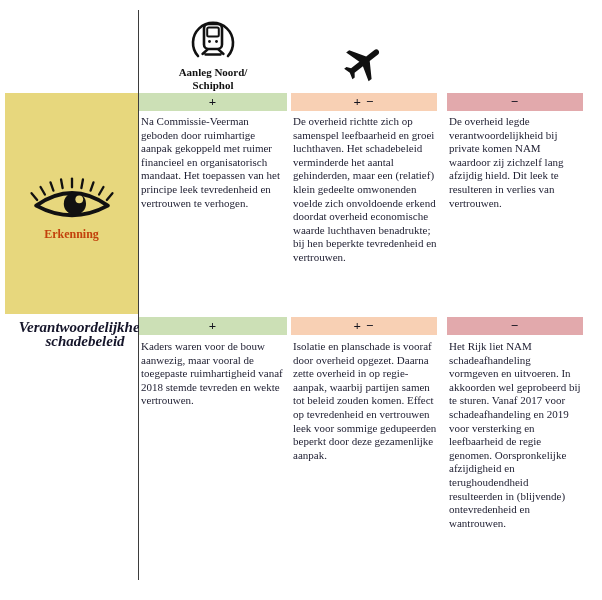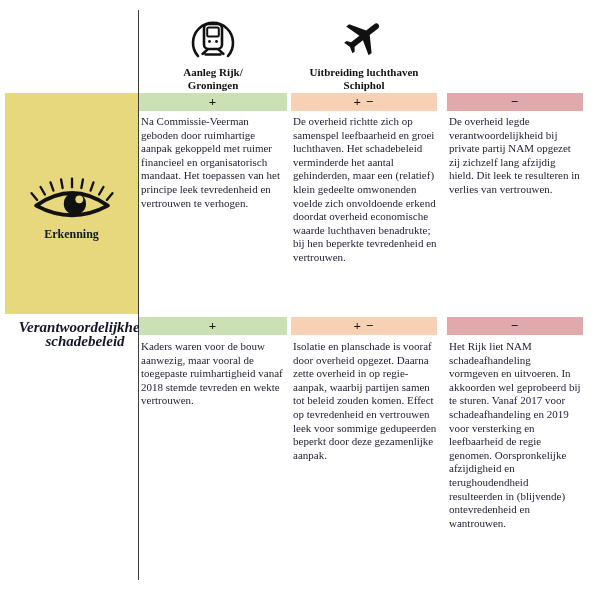--- a/index.html
+++ b/index.html
@@ -25,21 +25,21 @@
   .band-r2 { top:317px; }
 
   .cell-text { position:absolute; font-size:11px; line-height:13.6px; color:#1d1d30; padding-left:2px; box-sizing:border-box; }
   .cell-r1 { top:115px; }
   .cell-r2 { top:340px; }
 
   .row-label-erkenning {
     position:absolute; left:5px; top:93px; width:133px; height:221px;
     display:flex; flex-direction:column; align-items:center; justify-content:center;
   }
-  .erkenning-text { font-weight:bold; font-size:12px; color:#0f172a; margin-top:2px; }
+  .erkenning-text { font-weight:bold; font-size:12px; color:#c2410c; margin-top:2px; }
 
   .row-label-schade {
     position:absolute; left:16px; top:320px; width:138px;
     font-style:italic; font-size:15px; line-height:14px; font-weight:bold;
     text-align:center; color:#15152a;
   }
   svg { display:block; }
 </style>
 </head>
 <body>
@@ -53,36 +53,32 @@
       <svg width="48" height="48" viewBox="0 0 48 48" fill="none" stroke="#111" stroke-width="2.6" stroke-linecap="round" stroke-linejoin="round">
         <path d="M9 43 A 20 20 0 1 1 39 43"></path>
         <rect x="15" y="11" width="18" height="25" rx="4.5"></rect>
         <rect x="18.2" y="14.5" width="11.6" height="9" rx="1.5" stroke-width="2"></rect>
         <circle cx="20.5" cy="28.5" r="1.4" fill="#111" stroke="none"></circle>
         <circle cx="27.5" cy="28.5" r="1.4" fill="#111" stroke="none"></circle>
         <path d="M13.5 41 L18.5 36.5 M34.5 41 L29.5 36.5 M16.5 41.5 H31.5" stroke-width="2.4"></path>
       </svg>
     </div>
     <div class="col-label">
-      <div>Aanleg Rijk/</div>
-      <div>Groningen</div>
+      <div>Aanleg Noord/</div>
+      <div>Schiphol</div>
     </div>
   </div>
 
   <div class="col-header c2">
     <div class="iconbox">
       <svg width="46" height="46" viewBox="0 0 24 24">
         <g transform="rotate(52 12 12)">
           <path fill="#111" d="M21 16v-2l-8-5V3.5c0-.83-.67-1.5-1.5-1.5S10 2.67 10 3.5V9l-8 5v2l8-2.5V19l-2 1.5V22l3.5-1 3.5 1v-1.5L13 19v-5.5l8 2.5z"></path>
         </g>
       </svg>
-    </div>
-    <div class="col-label">
-      <div>Uitbreiding luchthaven</div>
-      <div>Schiphol</div>
     </div>
   </div>
 
 
   <div class="row-label-erkenning" style="background-color: rgb(231, 215, 125);">
     <div>
       <svg width="86" height="60" viewBox="0 0 86 62">
         <g stroke="#111" stroke-width="2.4" stroke-linecap="round">
           <line x1="7.0" y1="36.1" x2="1.2" y2="29.2"></line>
           <line x1="15.0" y1="30.5" x2="10.5" y2="22.7"></line>
@@ -101,21 +97,21 @@
     </div>
     <div class="erkenning-text">Erkenning</div>
   </div>
 
   <div class="band band-r1 c1" style="background-color: rgb(204, 224, 182);">+</div>
   <div class="band band-r1 c2" style="background-color: rgb(248, 208, 180);">+ −</div>
   <div class="band band-r1 c3" style="background-color: rgb(226, 169, 172);">−</div>
 
   <div class="cell-text cell-r1 c1">Na Commissie-Veerman geboden door ruimhartige aanpak gekoppeld met ruimer financieel en organisatorisch mandaat. Het toepassen van het principe leek tevredenheid en vertrouwen te verhogen.</div>
   <div class="cell-text cell-r1 c2">De overheid richtte zich op samenspel leefbaarheid en groei luchthaven. Het schadebeleid verminderde het aantal gehinderden, maar een (relatief) klein gedeelte omwonenden voelde zich onvoldoende erkend doordat overheid economische waarde luchthaven benadrukte; bij hen beperkte tevredenheid en vertrouwen.</div>
-  <div class="cell-text cell-r1 c3">De overheid legde verantwoordelijkheid bij private partij NAM opgezet zij zichzelf lang afzijdig hield. Dit leek te resulteren in verlies van vertrouwen.</div>
+  <div class="cell-text cell-r1 c3">De overheid legde verantwoordelijkheid bij private komen NAM waardoor zij zichzelf lang afzijdig hield. Dit leek te resulteren in verlies van vertrouwen.</div>
 
   <div class="row-label-schade">Verantwoordelijkheid schadebeleid</div>
 
   <div class="band band-r2 c1" style="background-color: rgb(204, 224, 182);">+</div>
   <div class="band band-r2 c2" style="background-color: rgb(248, 208, 180);">+ −</div>
   <div class="band band-r2 c3" style="background-color: rgb(226, 169, 172);">−</div>
 
   <div class="cell-text cell-r2 c1">Kaders waren voor de bouw aanwezig, maar vooral de toegepaste ruimhartigheid vanaf 2018 stemde tevreden en wekte vertrouwen.</div>
   <div class="cell-text cell-r2 c2">Isolatie en planschade is vooraf door overheid opgezet. Daarna zette overheid in op regie-aanpak, waarbij partijen samen tot beleid zouden komen. Effect op tevredenheid en vertrouwen leek voor sommige gedupeerden beperkt door deze gezamenlijke aanpak.</div>
   <div class="cell-text cell-r2 c3">Het Rijk liet NAM schadeafhandeling vormgeven en uitvoeren. In akkoorden wel geprobeerd bij te sturen. Vanaf 2017 voor schadeafhandeling en 2019 voor versterking en leefbaarheid de regie genomen. Oorspronkelijke afzijdigheid en terughoudendheid resulteerden in (blijvende) ontevredenheid en wantrouwen.</div>

